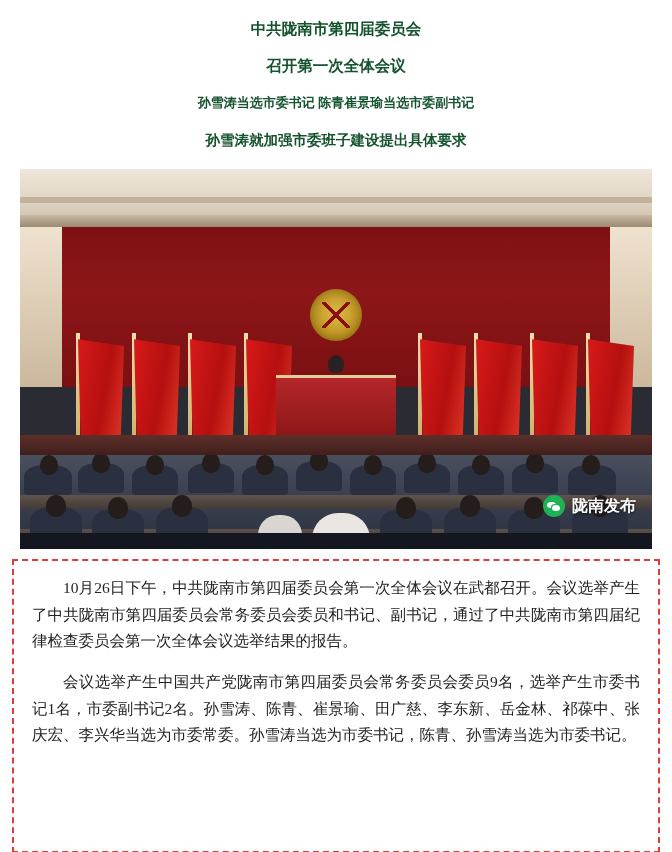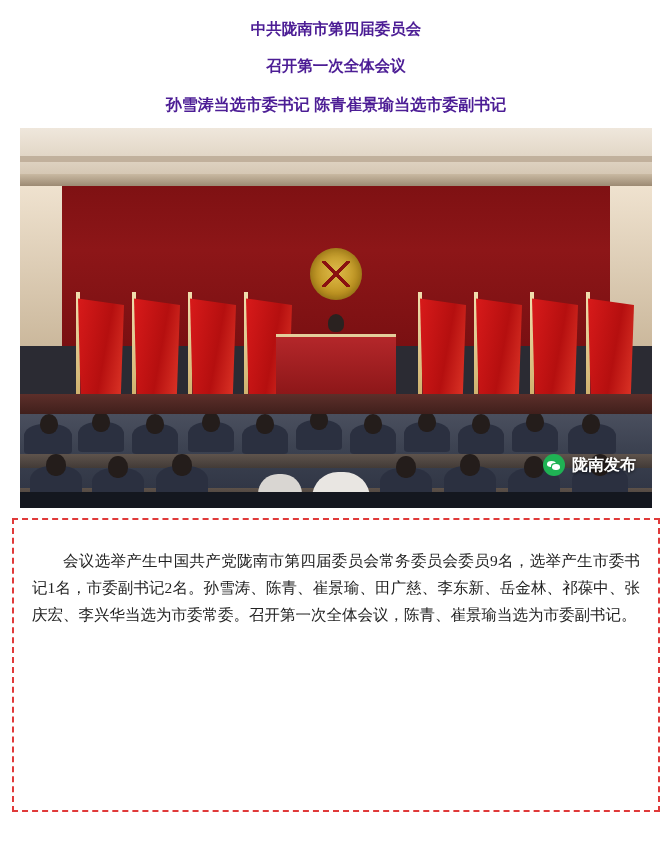--- a/index.html
+++ b/index.html
@@ -21,26 +21,26 @@
   }
 
   
   .headlines {
     padding: 14px 30px 6px 30px;
     box-sizing: border-box;
   }
   .headline {
     text-align: center;
     font-weight: bold;
-    color: #4c1d95;
+    color: #14532d;
     line-height: 1.2;
   }
   .headline.h1 { font-size: 15.5px; margin: 6px 0 0 0; }
   .headline.h2 { font-size: 15.5px; margin: 18px 0 12px 0; }
-  .headline.h3 { font-size: 16px; margin: 20px 0 0 0; }
+  .headline.h3 { font-size: 13px; margin: 20px 0 0 0; }
   .headline.h4 { font-size: 14.5px; margin: 21px 0 6px 0; }
 
   
   .photo-wrap {
     position: relative;
     width: 632px;
     height: 380px;
     margin: 8px 20px 0 20px;
     overflow: hidden;
     background: #2b2b33;
@@ -251,20 +251,21 @@
 </style>
 </head>
 <body>
 
 <div class="page">
 
   <div class="headlines">
     <div class="headline h1">中共陇南市第四届委员会</div>
     <div class="headline h2">召开第一次全体会议</div>
     <div class="headline h3">孙雪涛当选市委书记 陈青崔景瑜当选市委副书记</div>
+    <div class="headline h4">孙雪涛就加强市委班子建设提出具体要求</div>
   </div>
 
   <div class="photo-wrap">
     <div class="ceiling">
       <div class="ceiling-beam"></div>
       <div class="ceiling-beam2"></div>
     </div>
     <div class="stage-wall"></div>
     <div class="side-panel left"></div>
     <div class="side-panel right"></div>
@@ -353,16 +354,17 @@
     </div>
 
     <div class="wm">
       <span class="wm-badge"></span>
       <span>陇南发布</span>
     </div>
     <div class="photo-bottom-bar"></div>
   </div>
 
   <div class="body-box">
-    <p class="gap">会议选举产生中国共产党陇南市第四届委员会常务委员会委员9名，选举产生市委书记1名，市委副书记2名。孙雪涛、陈青、崔景瑜、田广慈、李东新、岳金林、祁葆中、张庆宏、李兴华当选为市委常委。召开第一次全体会议，陈青、崔景瑜当选为市委副书记。</p>
+    <p>10月26日下午，中共陇南市第四届委员会第一次全体会议在武都召开。会议选举产生了中共陇南市第四届委员会常务委员会委员和书记、副书记，通过了中共陇南市第四届纪律检查委员会第一次全体会议选举结果的报告。</p>
+    <p class="gap">会议选举产生中国共产党陇南市第四届委员会常务委员会委员9名，选举产生市委书记1名，市委副书记2名。孙雪涛、陈青、崔景瑜、田广慈、李东新、岳金林、祁葆中、张庆宏、李兴华当选为市委常委。孙雪涛当选为市委书记，陈青、孙雪涛当选为市委书记。</p>
   </div>
 
 </div>
 
 </body></html>

